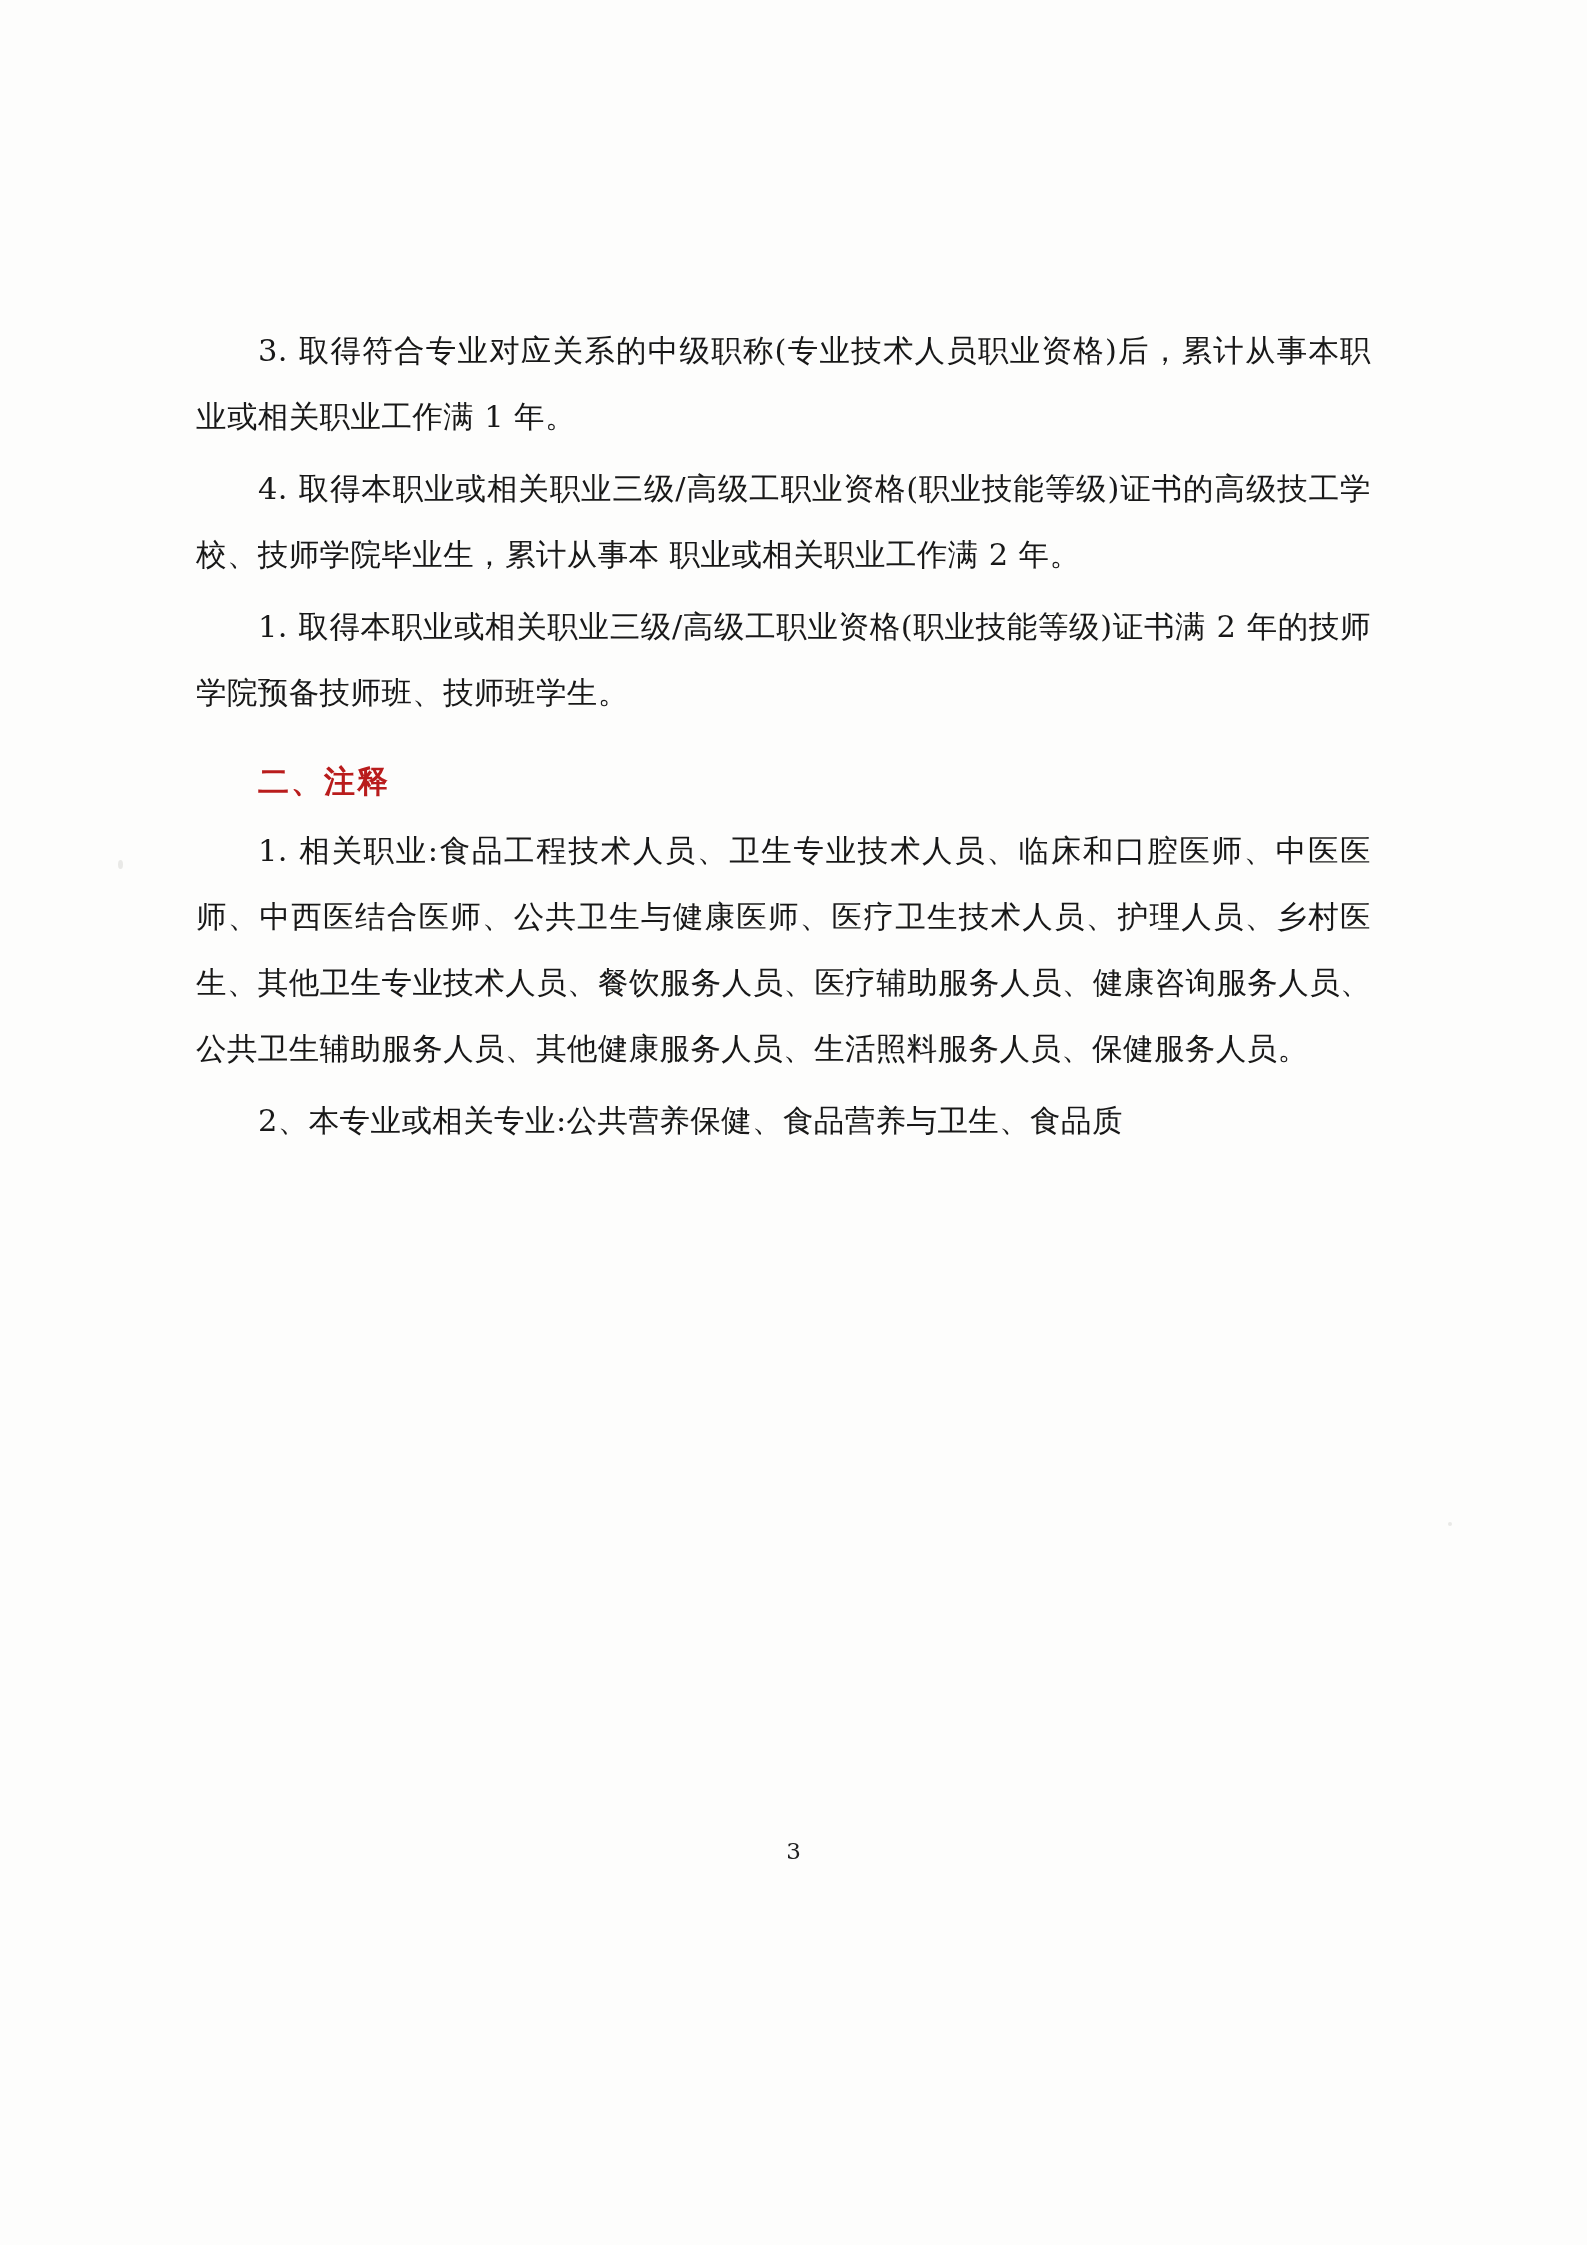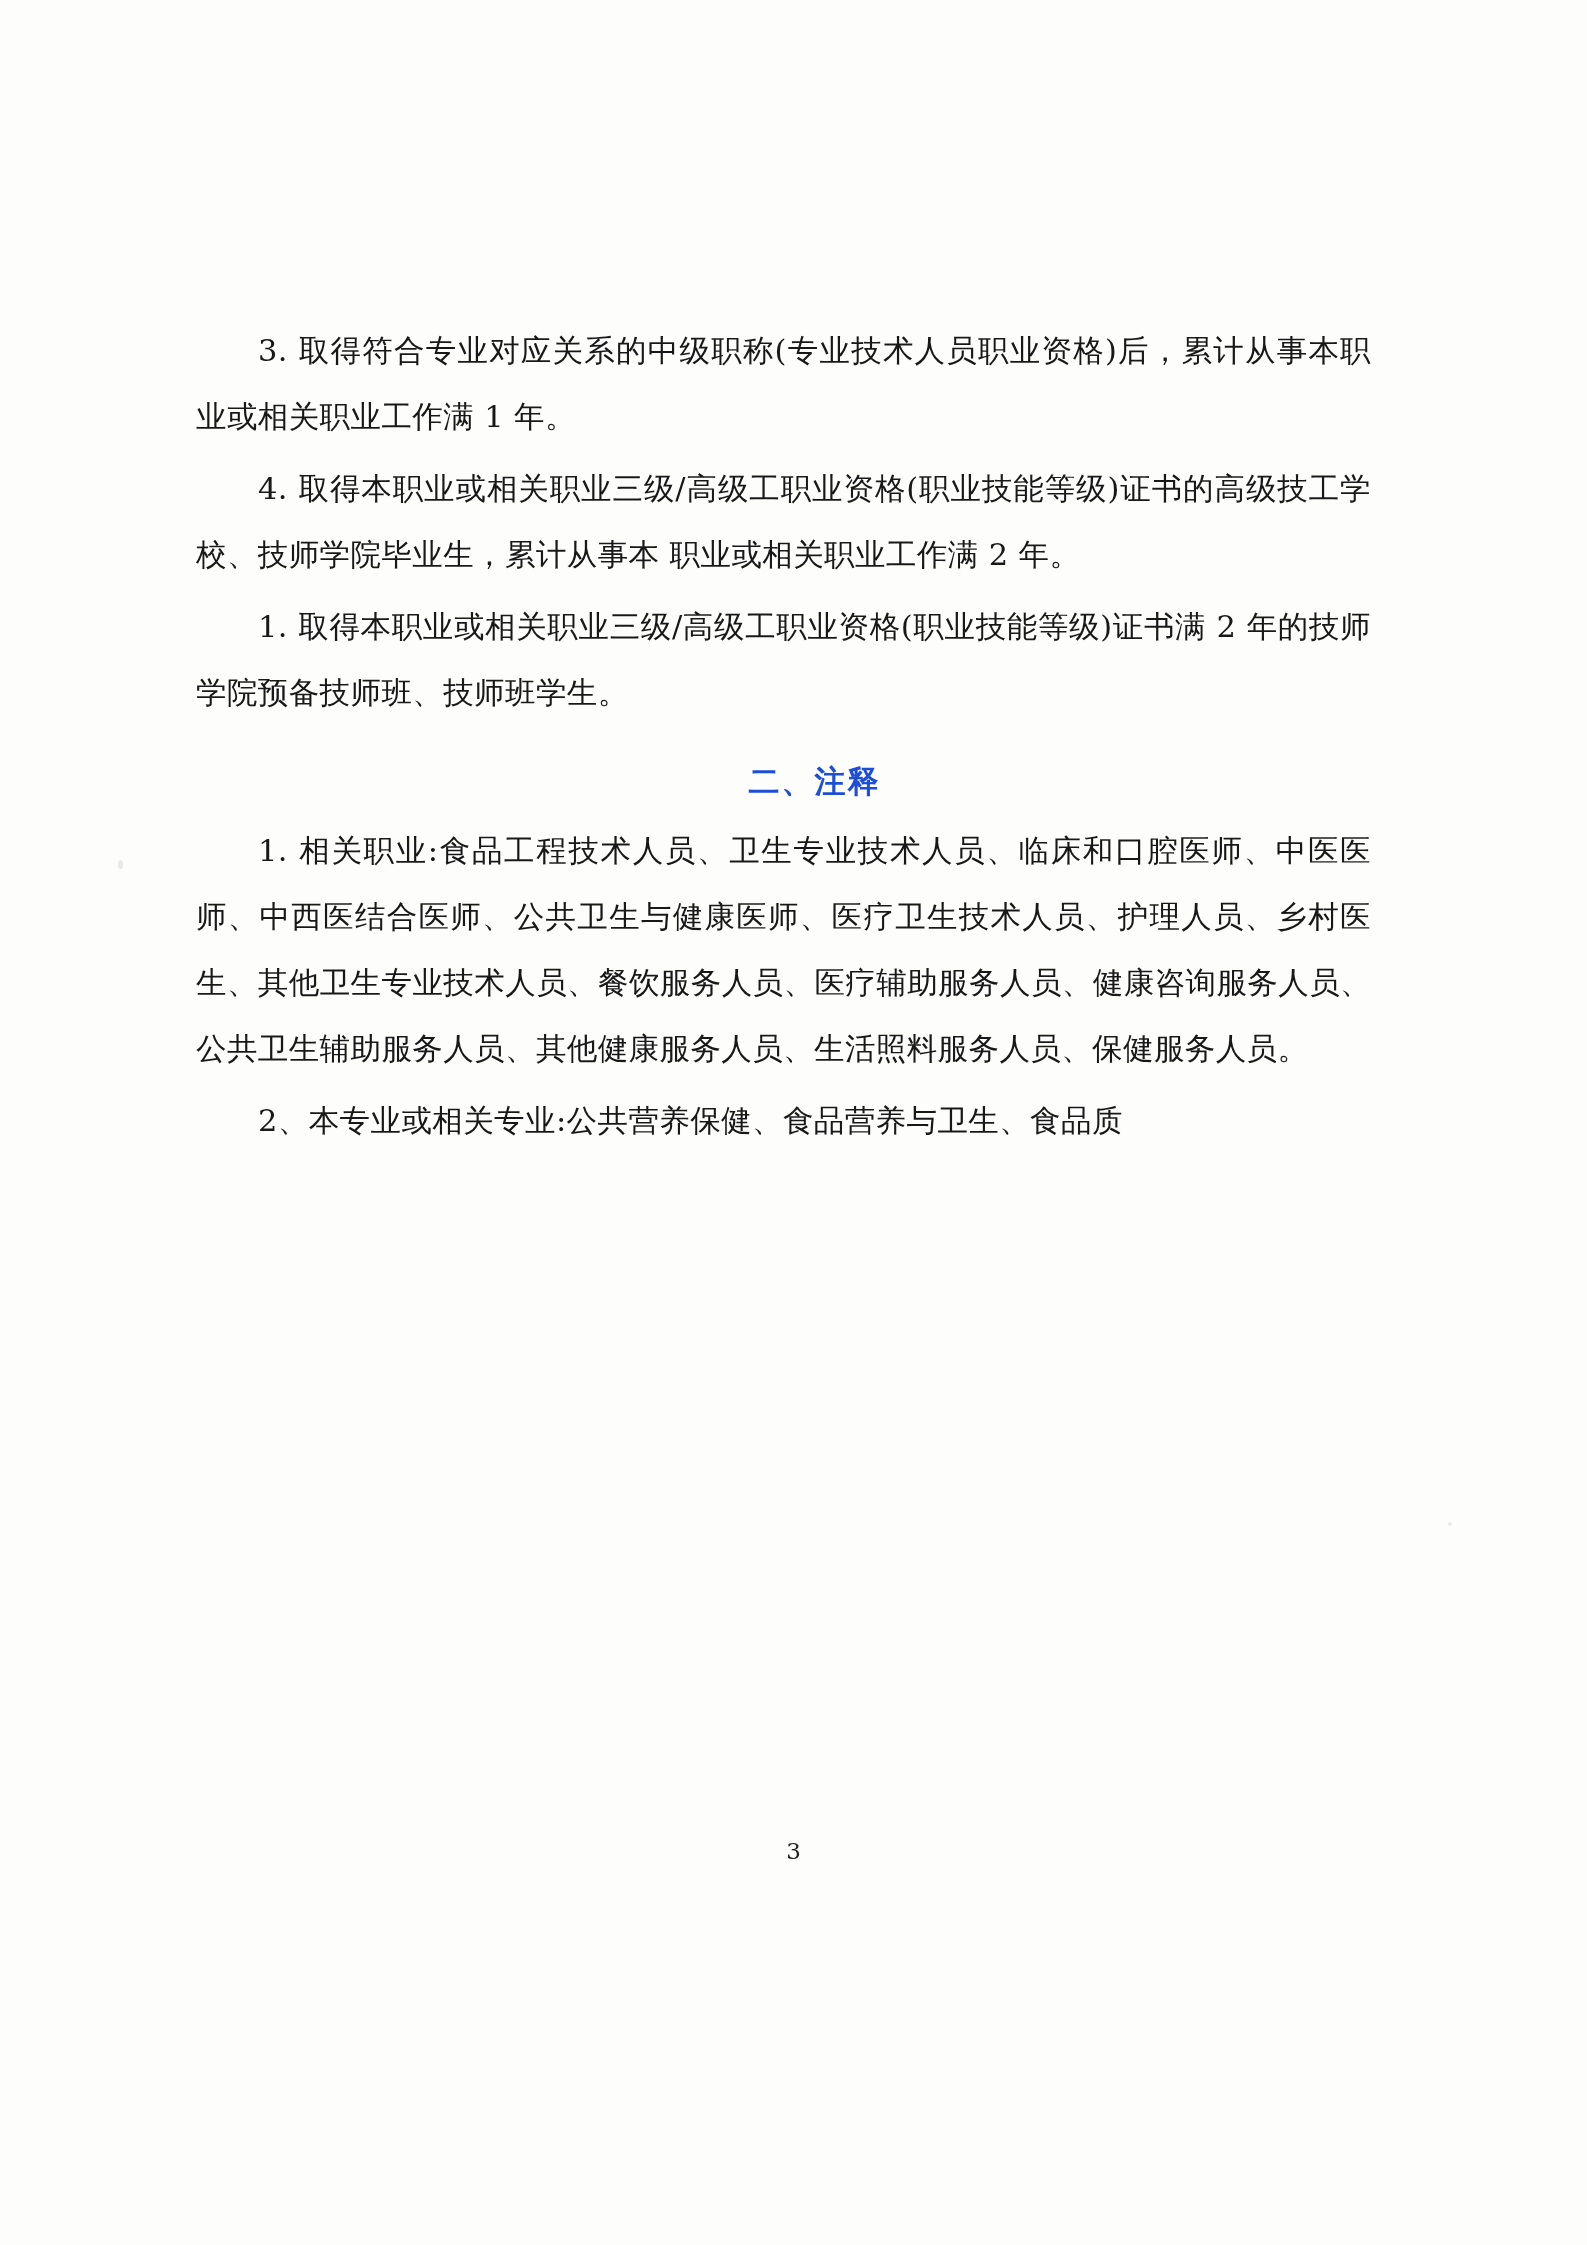--- a/index.html
+++ b/index.html
@@ -45,23 +45,22 @@
     color: #181818;
     text-indent: 62px;
   }
   h2.section-heading {
     margin: 22px 0 4px 0;
     font-size: 31px;
     line-height: 66px;
     font-weight: bold;
     letter-spacing: 2px;
     text-indent: 62px;
-    color: #1d4ed8;
+    color: #b91c1c;
     font-family: "DejaVu Sans", "Liberation Sans", sans-serif;
-    text-align: center;
   }
   .page-number {
     position: absolute;
     left: 0;
     right: 0;
     top: 1838px;
     text-align: center;
     font-size: 23px;
     color: #222222;
     font-family: "DejaVu Serif", "Liberation Serif", serif;

